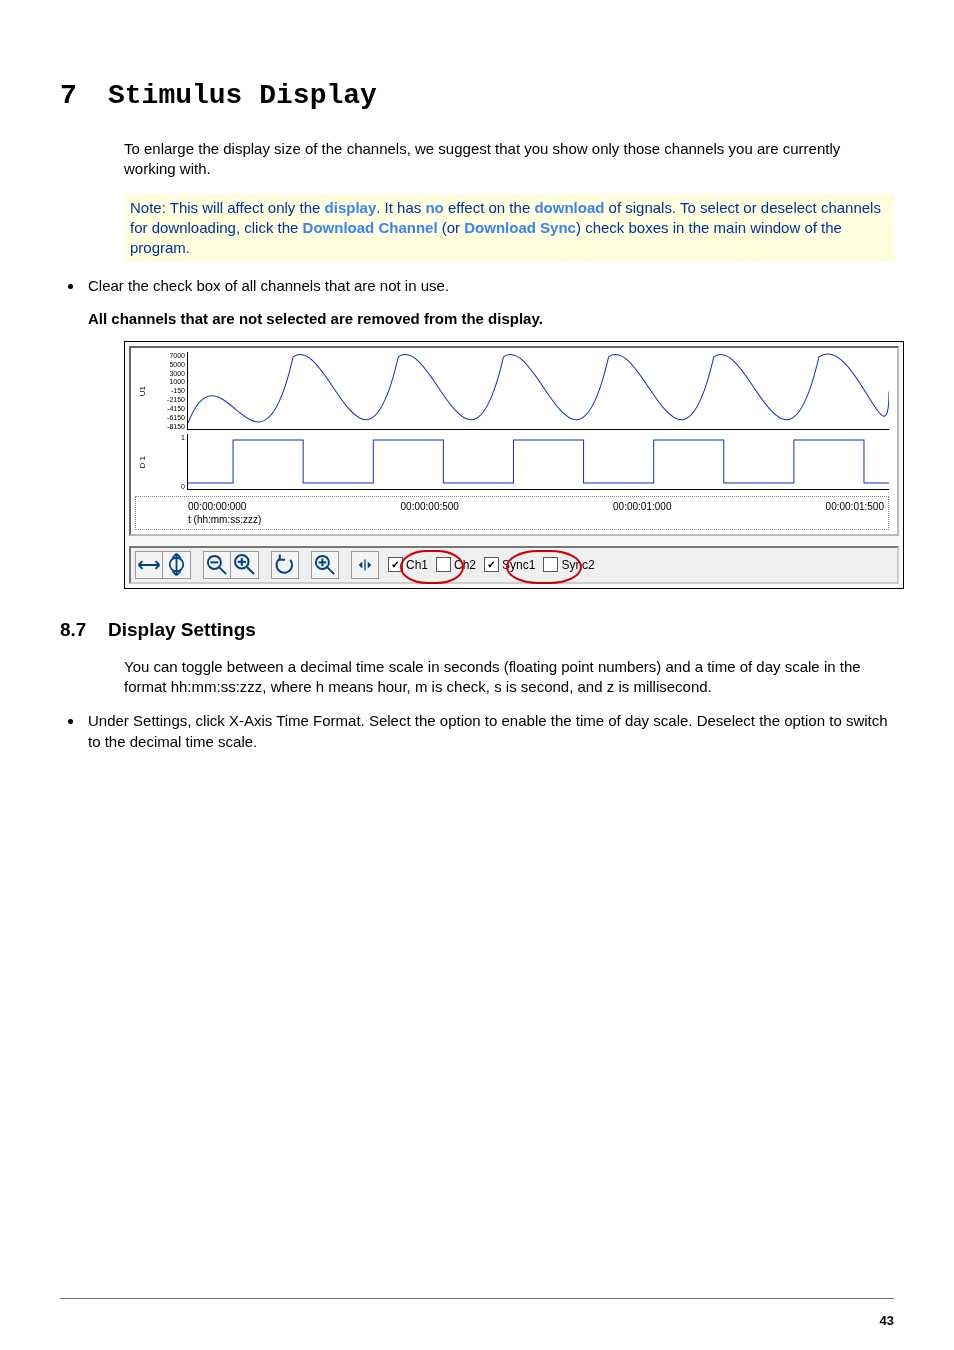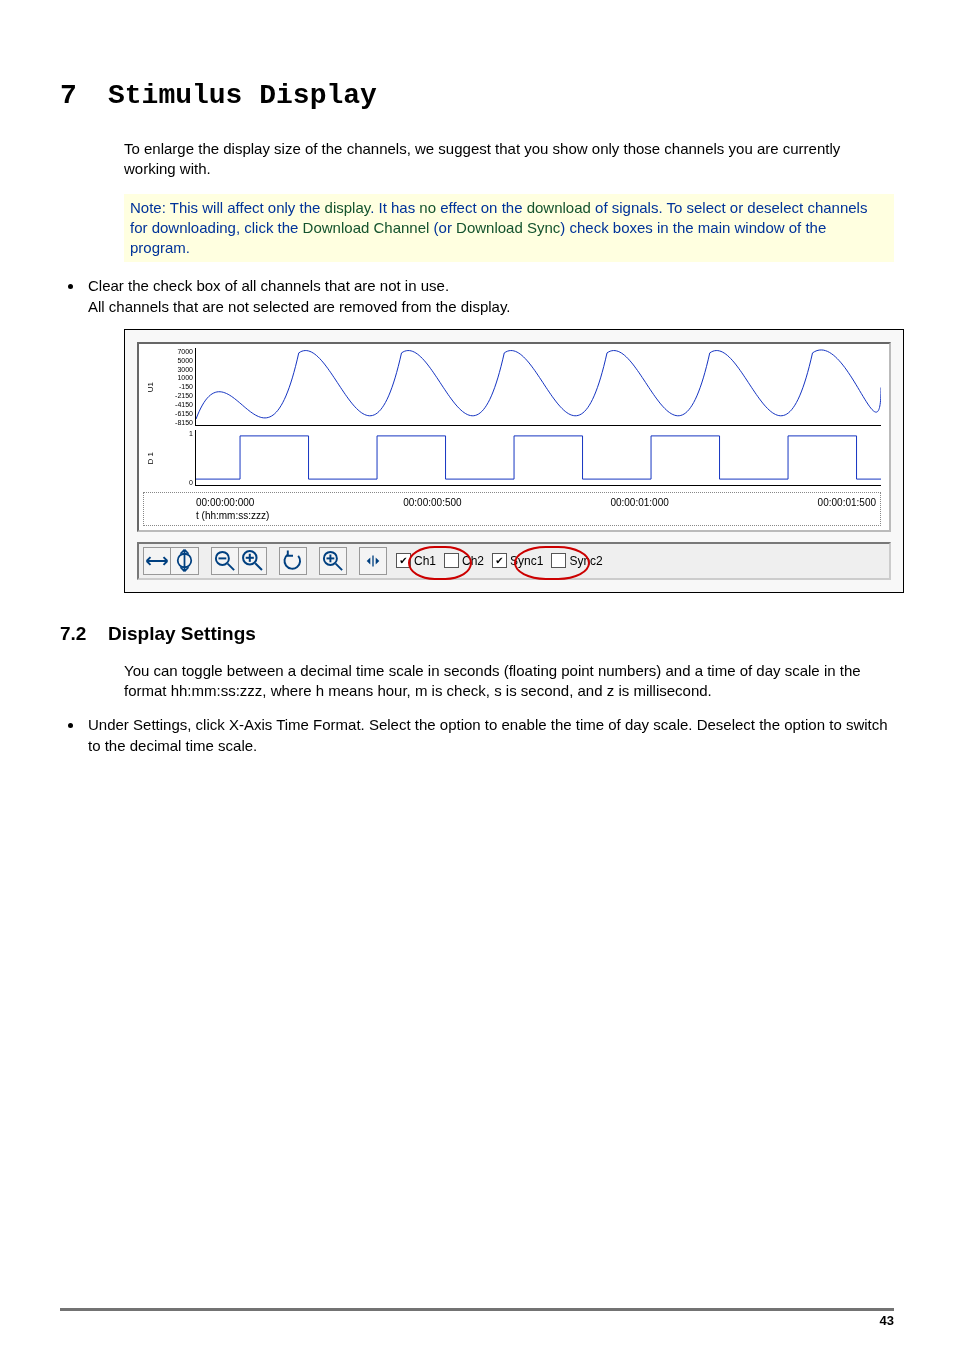--- a/index.html
+++ b/index.html
@@ -33,30 +33,30 @@
   }
   h2.section .num { display:inline-block; width:48px; }
   .body-indent { margin-left: 64px; }
   p { margin: 0 0 14px 0; line-height: 1.35; }
   .note {
     background: #ffffe0;
     padding: 4px 6px 4px 6px;
     color: #003399;
     line-height: 1.35;
   }
-  .note .b { font-weight: 400; color:#14532d; }
+  .note .b { font-weight: 700; color:#3b82f6; }
   ul.bullets { margin: 12px 0 12px 24px; padding:0; }
   ul.bullets li { margin-left: 0; padding-left: 4px; margin-bottom: 6px; line-height:1.35;}
-  ul.bullets li .sub { display:block; margin-left:0; }
+  ul.bullets li .sub { display:block; margin-top:12px; margin-left:0;font-weight:bold; }
   strong { font-weight: 400; }
 
   
   .figure {
     border: 1px solid #000;
-    padding: 12px;
+    padding: 4px;
     margin: 10px 0 30px 64px;
     width: 780px;
     box-sizing: border-box;
     background:#f8f8f8;
   }
   .plot-area {
     border: 2px inset #bbb;
     background:#fff;
     padding: 4px 8px 4px 4px;
   }
@@ -149,25 +149,25 @@
     border-radius: 50% / 60%;
     pointer-events:none;
   }
   .checks-wrap { position:relative; }
   .ring.r1 { left: 18px; top:-4px; width: 60px; height:30px; }
   .ring.r2 { left: 124px; top:-4px; width: 72px; height:30px; }
   .footer {
     position:absolute;
     bottom: 22px;
     left: 60px; right:60px;
-    border-top: 3px solid #737373;
+    border-top: 1px solid #737373;
     text-align:right;
     font-weight:700;
     font-size: 13px;
-    padding-top: 2px;
+    padding-top: 14px;
   }
   .arrowbtn svg { width:18px; height:16px; }
 </style>
 </head>
 <body>
 
 <div class="page">
 
   <h1 class="chapter">
     <span class="num">7</span><span>Stimulus Display</span>
@@ -322,21 +322,21 @@
               <span>Sync2</span>
             </label>
         </div>
         <span class="ring r1"></span>
         <span class="ring r2"></span>
       </div>
     </div>
   </div>
 
   <h2 class="section">
-    <span class="num">7.2</span><span>Display Settings</span>
+    <span class="num">8.7</span><span>Display Settings</span>
   </h2>
 
   <div class="body-indent">
     <p>
       <span>You can toggle between a </span><strong>decimal time scale</strong><span> in seconds (floating point numbers) and a </span><strong>time of day scale</strong><span> in the format hh:mm:ss:zzz, where </span><strong>h</strong><span> means hour, </span><strong>m</strong><span> is check, </span><strong>s</strong><span> is second, and </span><strong>z</strong><span> is millisecond.</span>
     </p>
   </div>
 
   <ul class="bullets">
     <li>

